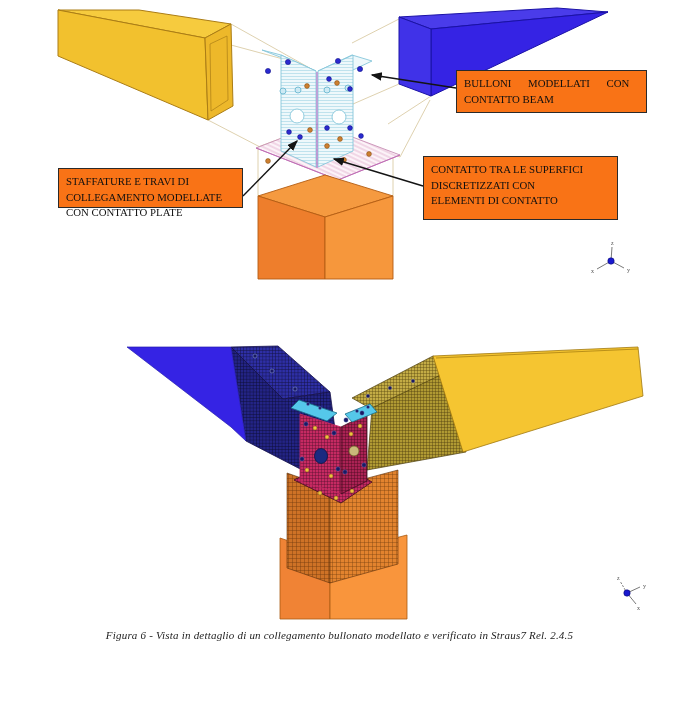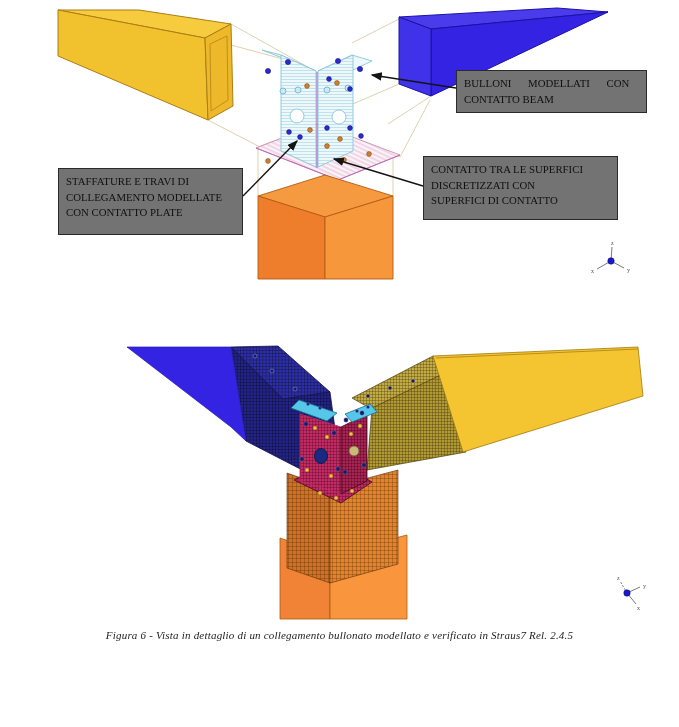--- a/index.html
+++ b/index.html
@@ -1,19 +1,19 @@
 <!DOCTYPE html>
 <html><head>
 <meta charset="utf-8">
 <style>
   html,body{margin:0;padding:0;background:#fff;}
   .page{position:relative;width:679px;height:727px;background:#fff;overflow:hidden;
         font-family:"Liberation Serif",serif;}
   .figsvg{position:absolute;left:0;}
-  .callout{position:absolute;background:#737373;border:1px solid #2a2a2a;box-sizing:border-box;
+  .callout{position:absolute;background:#f97316;border:1px solid #2a2a2a;box-sizing:border-box;
            font-family:"Liberation Serif",serif;font-size:10.8px;line-height:15.5px;
            color:#101010;padding:5px 6px 3px 7px;}
   .co-bulloni .co-line:first-child{word-spacing:14px;}
   .caption{position:absolute;width:100%;text-align:center;margin:0;
            font:italic 11px "Liberation Serif",serif;color:#1c1c1c;letter-spacing:0.2px;}
   svg{display:block;}
 </style>
 </head>
 <body>
 
@@ -124,29 +124,29 @@
       <text x="611" y="245" font-size="6" fill="#555">z</text>
       <text x="591" y="273" font-size="6" fill="#555">x</text>
       <text x="627" y="272" font-size="6" fill="#555">y</text>
     </g>
   </svg>
 
   <div class="callout co-bulloni" style="left:456px;top:70px;width:191px;height:43px">
     <div class="co-line">BULLONI MODELLATI CON</div>
     <div class="co-line">CONTATTO BEAM</div>
   </div>
-  <div class="callout" style="left:58px;top:168px;width:185px;height:67px">
+  <div class="callout" style="left:58px;top:168px;width:185px;height:40px">
     <div class="co-line">STAFFATURE E TRAVI DI</div>
     <div class="co-line">COLLEGAMENTO MODELLATE</div>
     <div class="co-line">CON CONTATTO PLATE</div>
   </div>
   <div class="callout" style="left:423px;top:156px;width:195px;height:64px">
     <div class="co-line">CONTATTO TRA LE SUPERFICI</div>
     <div class="co-line">DISCRETIZZATI CON</div>
-    <div class="co-line">SUPERFICI DI CONTATTO</div>
+    <div class="co-line">ELEMENTI DI CONTATTO</div>
   </div>
 
 
   <svg class="figsvg" style="top:334px" width="679" height="292" viewBox="0 0 679 292">
     <defs>
       <pattern id="pNavyT" width="3.2" height="3.2" patternUnits="userSpaceOnUse">
         <rect width="3.2" height="3.2" fill="#2E2FA6"></rect>
           <path d="M0,0.3H3.2 M0.3,0V3.2" stroke="#12123F" stroke-width="0.5"></path>
       </pattern>
       <pattern id="pNavyF" width="3.2" height="3.2" patternUnits="userSpaceOnUse">

